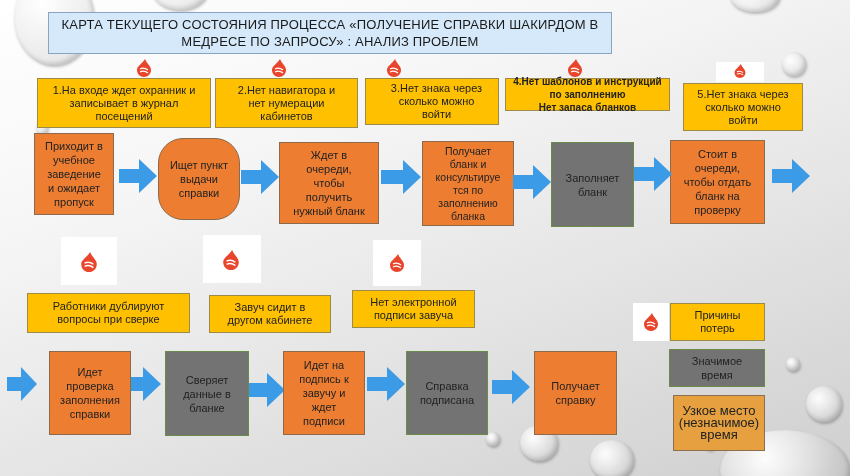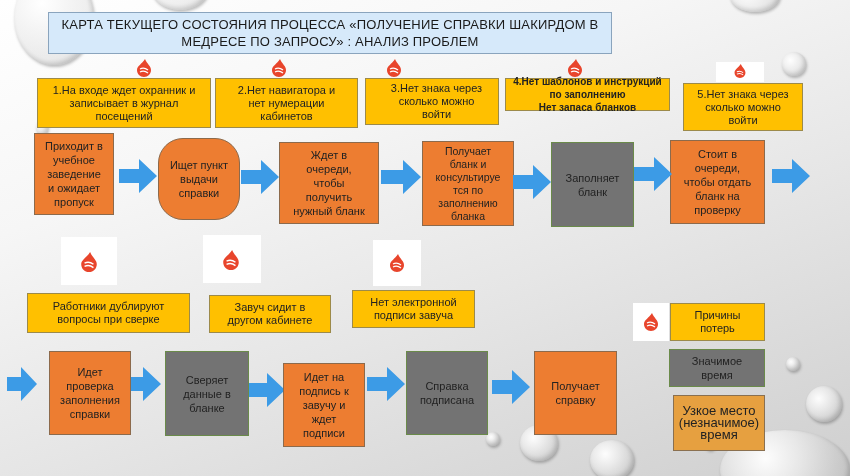--- a/index.html
+++ b/index.html
@@ -221,21 +221,21 @@
     <span>Идет
 проверка
 заполнения
 справки</span>
   </div>
 <div class="step green" style="left:165px;top:351px;width:84px;height:85px;">
     <span>Сверяет
 данные в
 бланке</span>
   </div>
-<div class="step orange" style="left:283px;top:351px;width:82px;height:84px;margin-top:12px;">
+<div class="step orange" style="left:283px;top:351px;width:82px;height:84px;">
     <span>Идет на
 подпись к
 завучу и
 ждет
 подписи</span>
   </div>
 <div class="step green" style="left:406px;top:351px;width:82px;height:84px;">
     <span>Справка
 подписана</span>
   </div>

